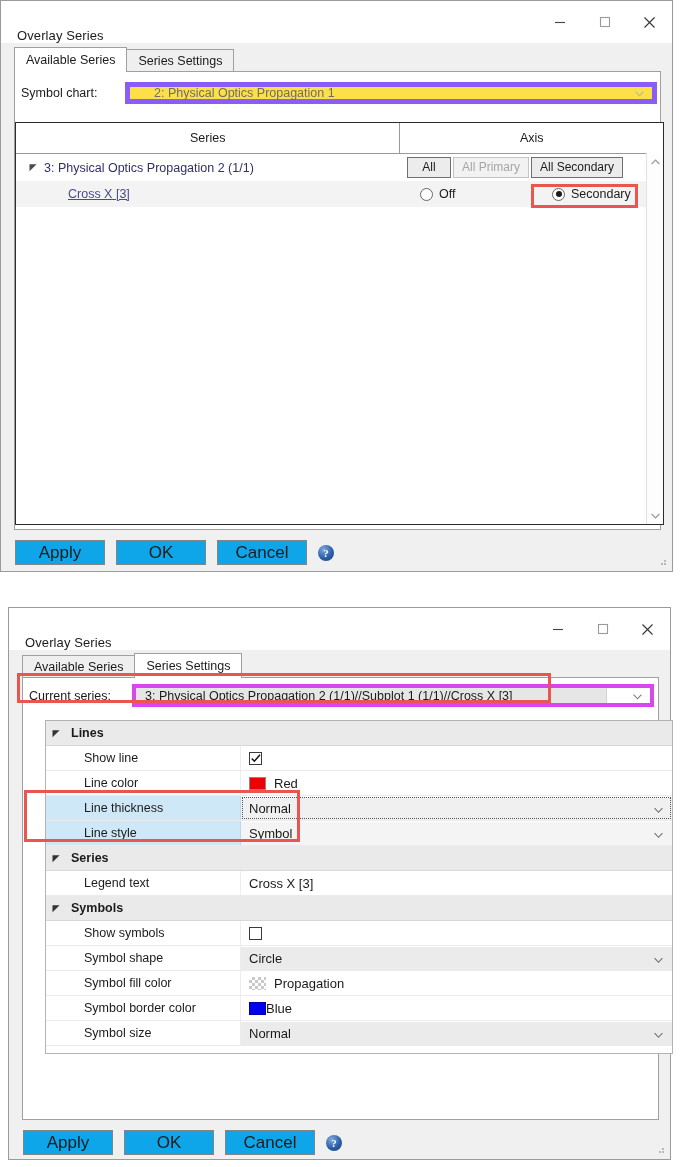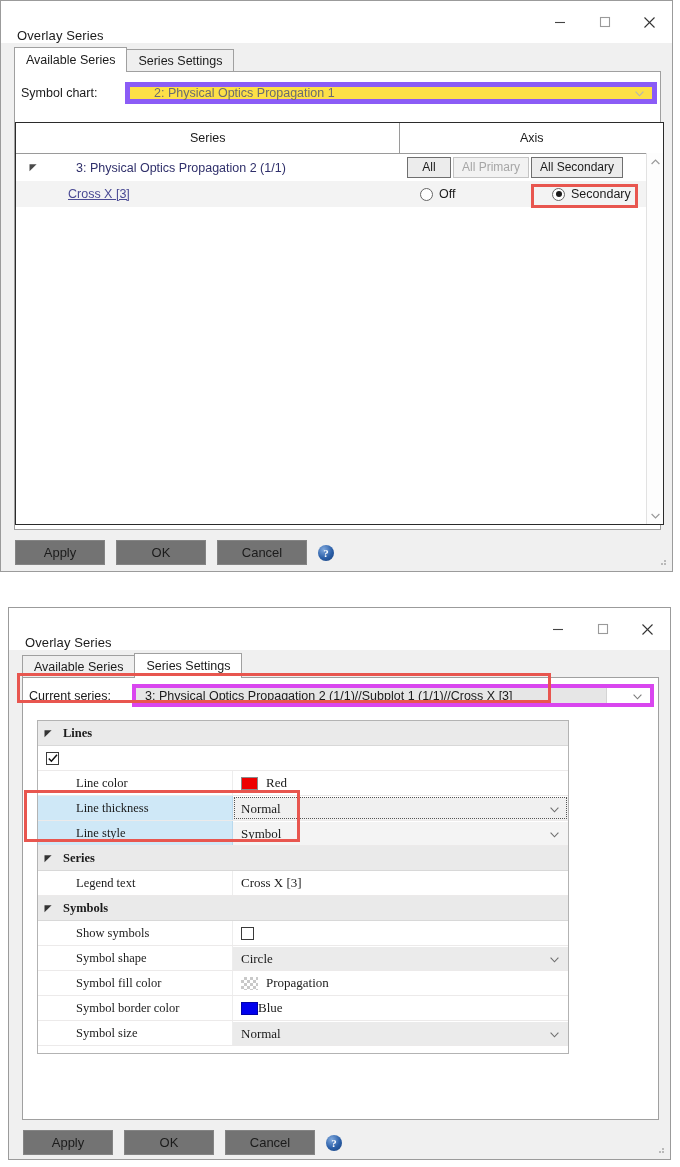--- a/index.html
+++ b/index.html
@@ -36,21 +36,21 @@
   .combo .val{white-space:nowrap;overflow:hidden;text-overflow:ellipsis;}
   .combo .chev{position:absolute;right:8px;top:50%;transform:translateY(-50%);}
   .combo .seg{position:absolute;left:0;top:0;bottom:0;background:#e6e6e6;border-right:1px solid #d4d4d4;}
 
   
   .listbox{position:absolute;box-sizing:border-box;background:#ffffff;border:1px solid #2b2b2b;}
   .gridhead{display:flex;height:30px;border-bottom:1px solid #9a9a9a;background:#ffffff;}
   .gridhead .cell{display:flex;align-items:center;justify-content:center;font-size:12.5px;color:#1b1b1b;}
   .gridhead .cell.sep{border-left:1px solid #9a9a9a;}
 
-  .treerow{display:flex;align-items:center;height:26px;position:relative;gap:32px;}
+  .treerow{display:flex;align-items:center;height:26px;position:relative;}
   .treerow.alt{background:#f3f3f3;}
   .expander{width:22px;display:flex;align-items:center;justify-content:center;}
   .nodetext{color:#30306b;font-size:12.5px;}
   .leaftext{color:#4a4a94;font-size:12.5px;text-decoration:underline;}
 
   .btnsm{height:21px;line-height:19px;box-sizing:border-box;border:1px solid #6f6f6f;background:#ececec;
          font-size:12px;color:#1b1b1b;padding:0 6px;text-align:center;}
   .btnsm.disabled{color:#a6a6a6;border-color:#c4c4c4;background:#f2f2f2;}
 
   .radio{display:flex;align-items:center;gap:6px;font-size:12.5px;color:#1b1b1b;}
@@ -59,21 +59,21 @@
   .rdot i{width:6px;height:6px;border-radius:50%;background:#1b1b1b;display:block;}
 
   
   .vscroll{position:absolute;width:17px;background:#fdfdfd;border-left:1px solid #e2e2e2;box-sizing:border-box;
            display:flex;flex-direction:column;justify-content:space-between;align-items:center;}
   .sbarrow{height:17px;width:100%;display:flex;align-items:center;justify-content:center;color:#9a9a9a;}
 
   
   .btnbar{position:absolute;display:flex;align-items:center;gap:11px;}
   .btn{width:90px;height:25px;line-height:23px;text-align:center;box-sizing:border-box;
-       border:1px solid #848484;background:#737373;font-size:13px;color:#1b1b1b;}
+       border:1px solid #848484;background:#0ea5e9;font-size:17px;color:#1b1b1b;}
   .helpicon{width:16px;height:16px;border-radius:50%;
             background:radial-gradient(circle at 35% 28%, #7fa8dd 0%, #2b5fa8 55%, #17407a 100%);
             color:#ffffff;font-size:11px;font-weight:bold;line-height:16px;text-align:center;
             font-family:"Liberation Serif", serif;}
 
   
   .propgrid{position:absolute;box-sizing:border-box;border:1px solid #b3b3b3;background:#ffffff;overflow:hidden;}
   .prow{display:flex;height:25px;align-items:center;box-sizing:border-box;border-bottom:1px solid #eceaea;position:relative;}
   .pcat{background:#eaeaea;border-bottom:1px solid #d8d8d8;}
   .pcat .ptext{font-weight:bold;font-size:12.5px;color:#1b1b1b;padding-left:5px;}
@@ -251,32 +251,33 @@
       <div class="seg" style="width:470px;"></div>
       <div class="val" style="position:relative;padding-left:9px;">3: Physical Optics Propagation 2 (1/1)//Subplot 1 (1/1)//Cross X [3]</div>
       <span class="chev">
         <svg width="9" height="6" viewBox="0 0 9 6">
             <polyline points="0.6,0.6 4.5,4.8 8.4,0.6" fill="none" stroke="#7b7b7b" stroke-width="1.1"></polyline>
           </svg>
       </span>
     </div>
   </div>
 
-  <div class="propgrid" style="left:28px;top:112px;width:532px;height:334px;font-family:Liberation Serif, serif;">
+  <div class="propgrid" style="left:36px;top:112px;width:628px;height:334px;">
 
     <div class="prow pcat">
       <span class="tri">
         <svg width="9" height="9" viewBox="0 0 9 9">
             <polygon points="0.5,1.2 7.6,1.2 0.5,8.3" fill="#333"></polygon>
           </svg>
       </span>
       <span class="ptext">Lines</span>
     </div>
 
     <div class="prow">
+      <div class="plabel">Show line</div>
       <div class="pval">
         <span class="chk">
           <svg width="10" height="9" viewBox="0 0 10 9">
               <polyline points="0.8,4.4 3.4,7.2 9.0,0.8" fill="none" stroke="#111" stroke-width="1.5"></polyline>
             </svg>
         </span>
       </div>
     </div>
 
     <div class="prow">

